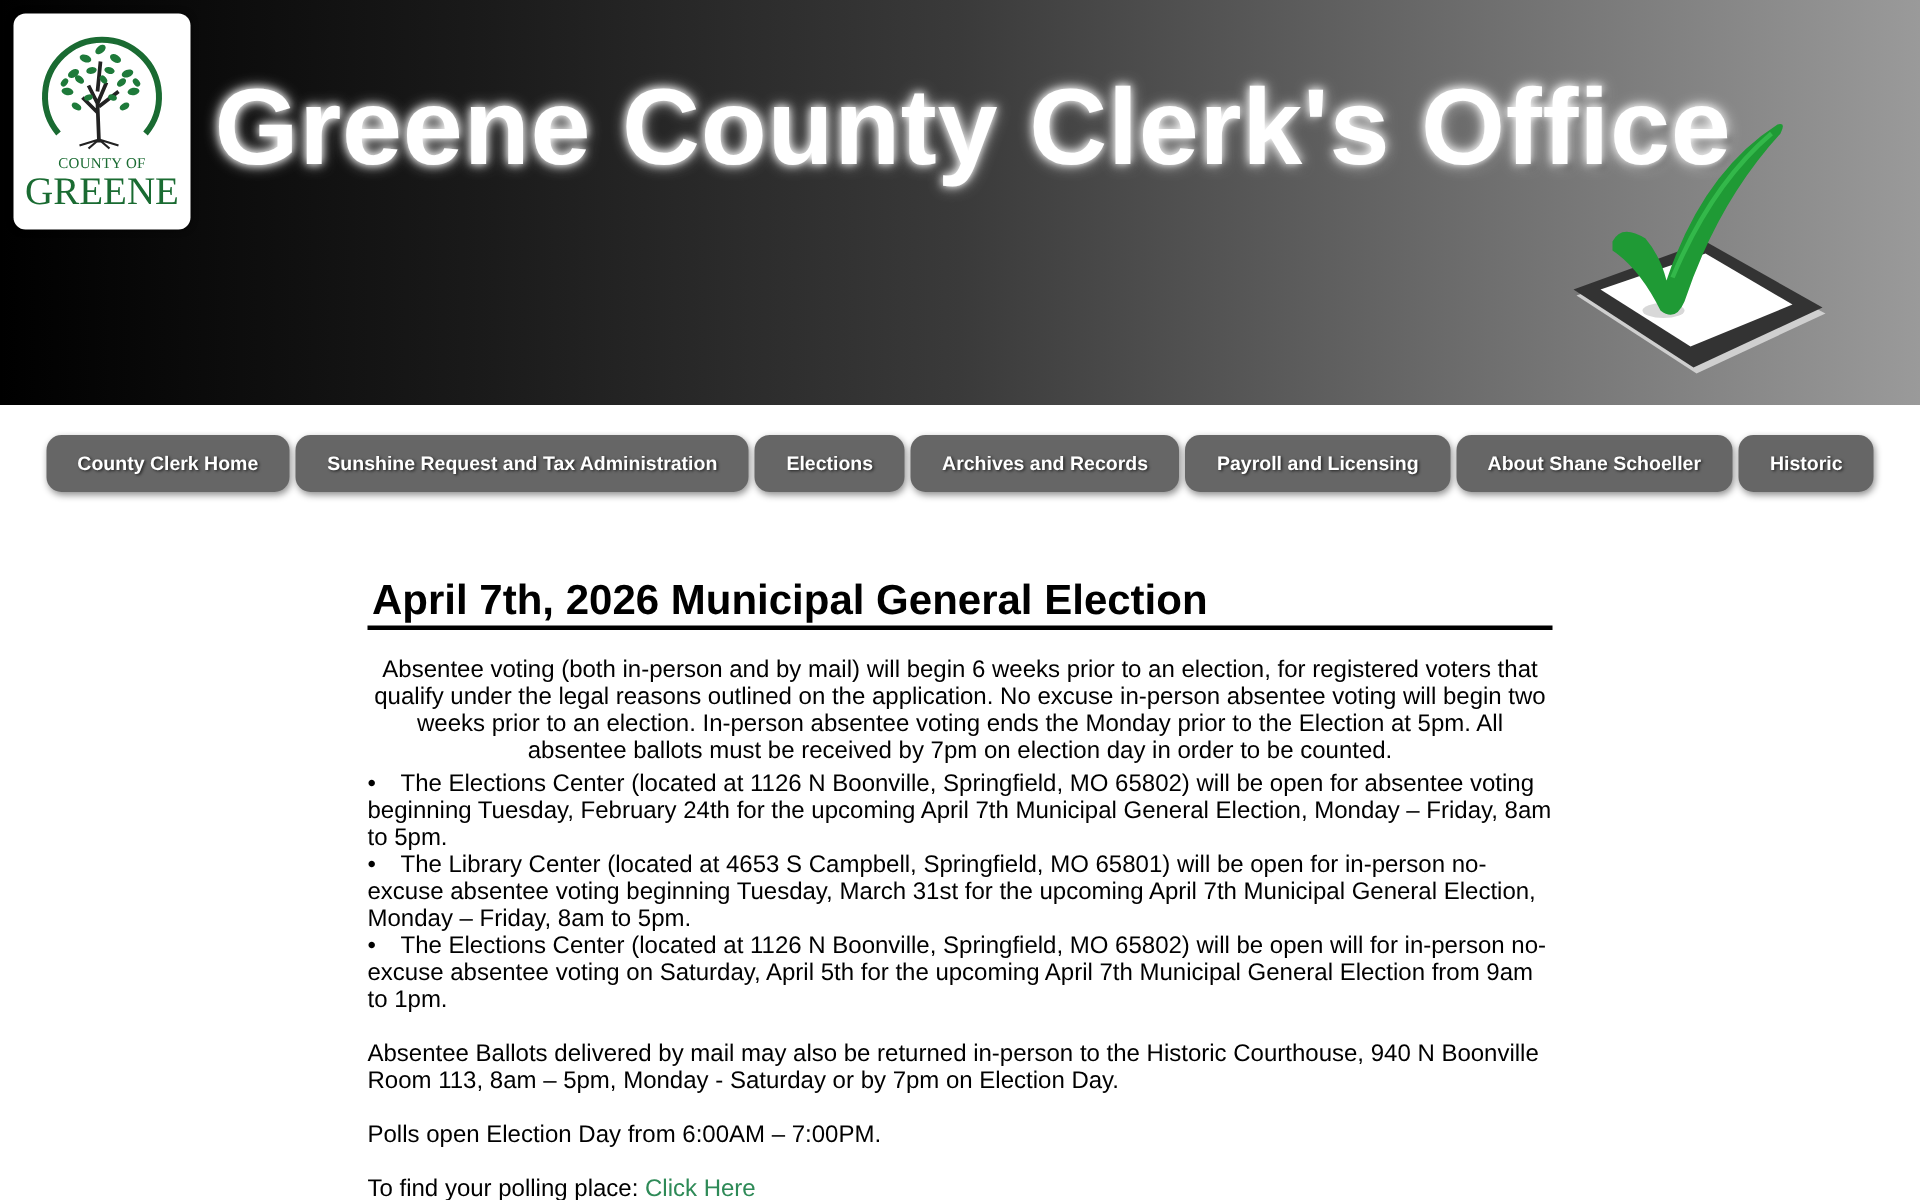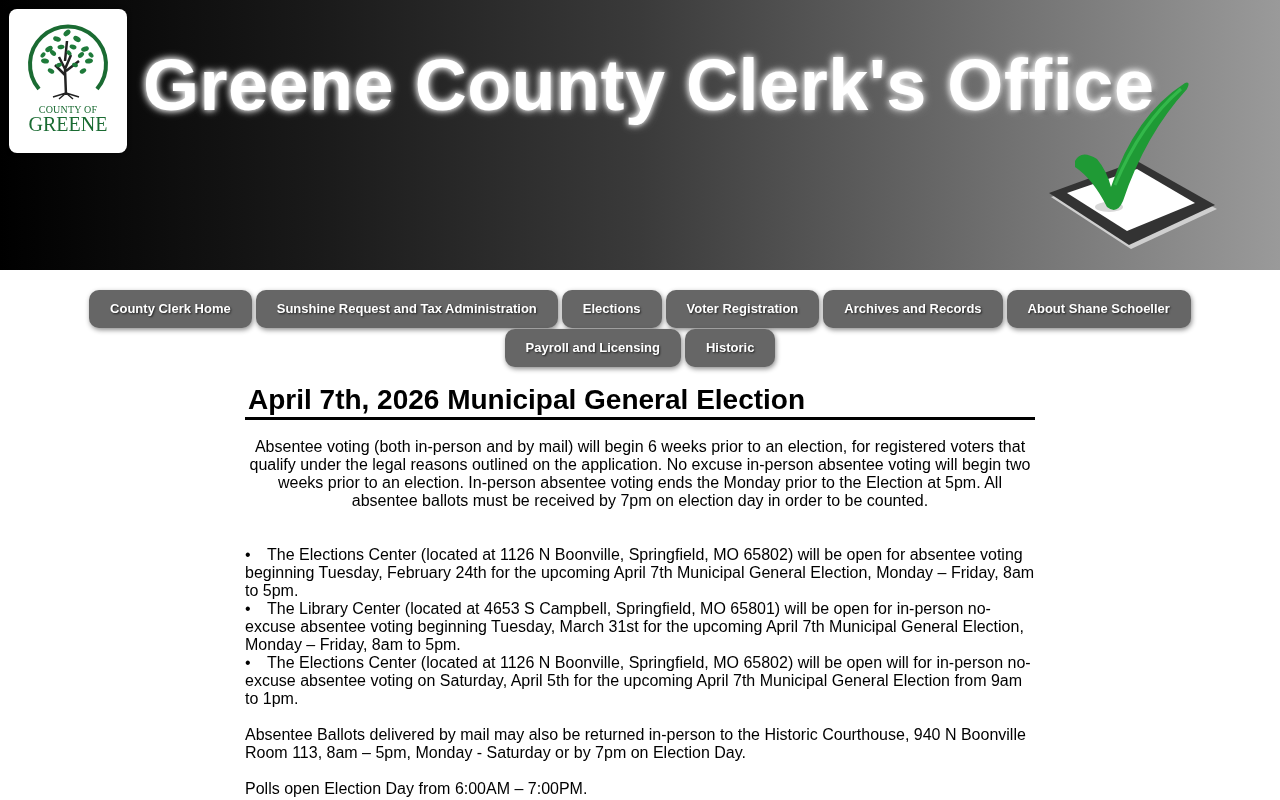--- a/index.html
+++ b/index.html
@@ -39,21 +39,21 @@
       font-size: 10px;
       color: #1a6b32;
       letter-spacing: 0.2px;
     }
     .logo-greene {
       position: absolute;
       left: 0; right: 0;
       top: 104px;
       text-align: center;
       font-family: "Liberation Serif", serif;
-      font-size: 20px;
+      font-size: 26px;
       color: #1a6b32;
       letter-spacing: 0px;
     }
     .site-title {
       position: absolute;
       left: 143px;
       top: 44px;
       font-family: "Liberation Sans", sans-serif;
       font-weight: bold;
       font-size: 72px;
@@ -106,21 +106,21 @@
       padding: 0 0 2px 3px;
       font-size: 28px;
       line-height: 30px;
       font-weight: bold;
       border-bottom: 3px solid #000;
     }
     .content p {
       margin: 0;
     }
     .p-intro { margin-top: 18px !important; text-align: center; }
-    .bullets { margin-top: 36px; }
+    .bullets { margin-top: 4px; }
     .bullet-line { }
     .bullet-dot { display: inline-block; width: 22px; }
     .p-gap { margin-top: 18px !important; }
     .link-green { color: #2e8a57; text-decoration: none; cursor: pointer; }
   </style>
 </head>
 <body>
 
 <div class="banner">
   <div class="logo-box">
@@ -171,24 +171,23 @@
 
     <path d="M 30 86 Q 36 74 52 84 Q 62 96 66 112 Q 90 40 140 8 Q 146 6 142 14 Q 100 60 78 126 Q 72 140 62 132 Q 48 104 30 92 Z" fill="#1f9a35"></path>
     <path d="M 70 110 Q 96 48 136 14" stroke="#33b84a" stroke-width="3" fill="none"></path>
   </svg>
 </div>
 
 <nav class="nav">
   <div class="nav-btn">County Clerk Home</div>
   <div class="nav-btn">Sunshine Request and Tax Administration</div>
   <div class="nav-btn">Elections</div>
-  <div class="nav-btn">Voter Registration</div>
   <div class="nav-btn">Archives and Records</div>
+  <div class="nav-btn">Payroll and Licensing</div>
   <div class="nav-btn">About Shane Schoeller</div>
-  <div class="nav-btn">Payroll and Licensing</div>
   <div class="nav-btn">Historic</div>
 </nav>
 
 <main class="content">
   <h2>April 7th, 2026 Municipal General Election</h2>
 
   <p class="p-intro">Absentee voting (both in-person and by mail) will begin 6 weeks prior to an election, for registered voters that qualify under the legal reasons outlined on the application. No excuse in-person absentee voting will begin two weeks prior to an election. In-person absentee voting ends the Monday prior to the Election at 5pm. All absentee ballots must be received by 7pm on election day in order to be counted.</p>
 
   <div class="bullets">
     <div class="bullet-line">

